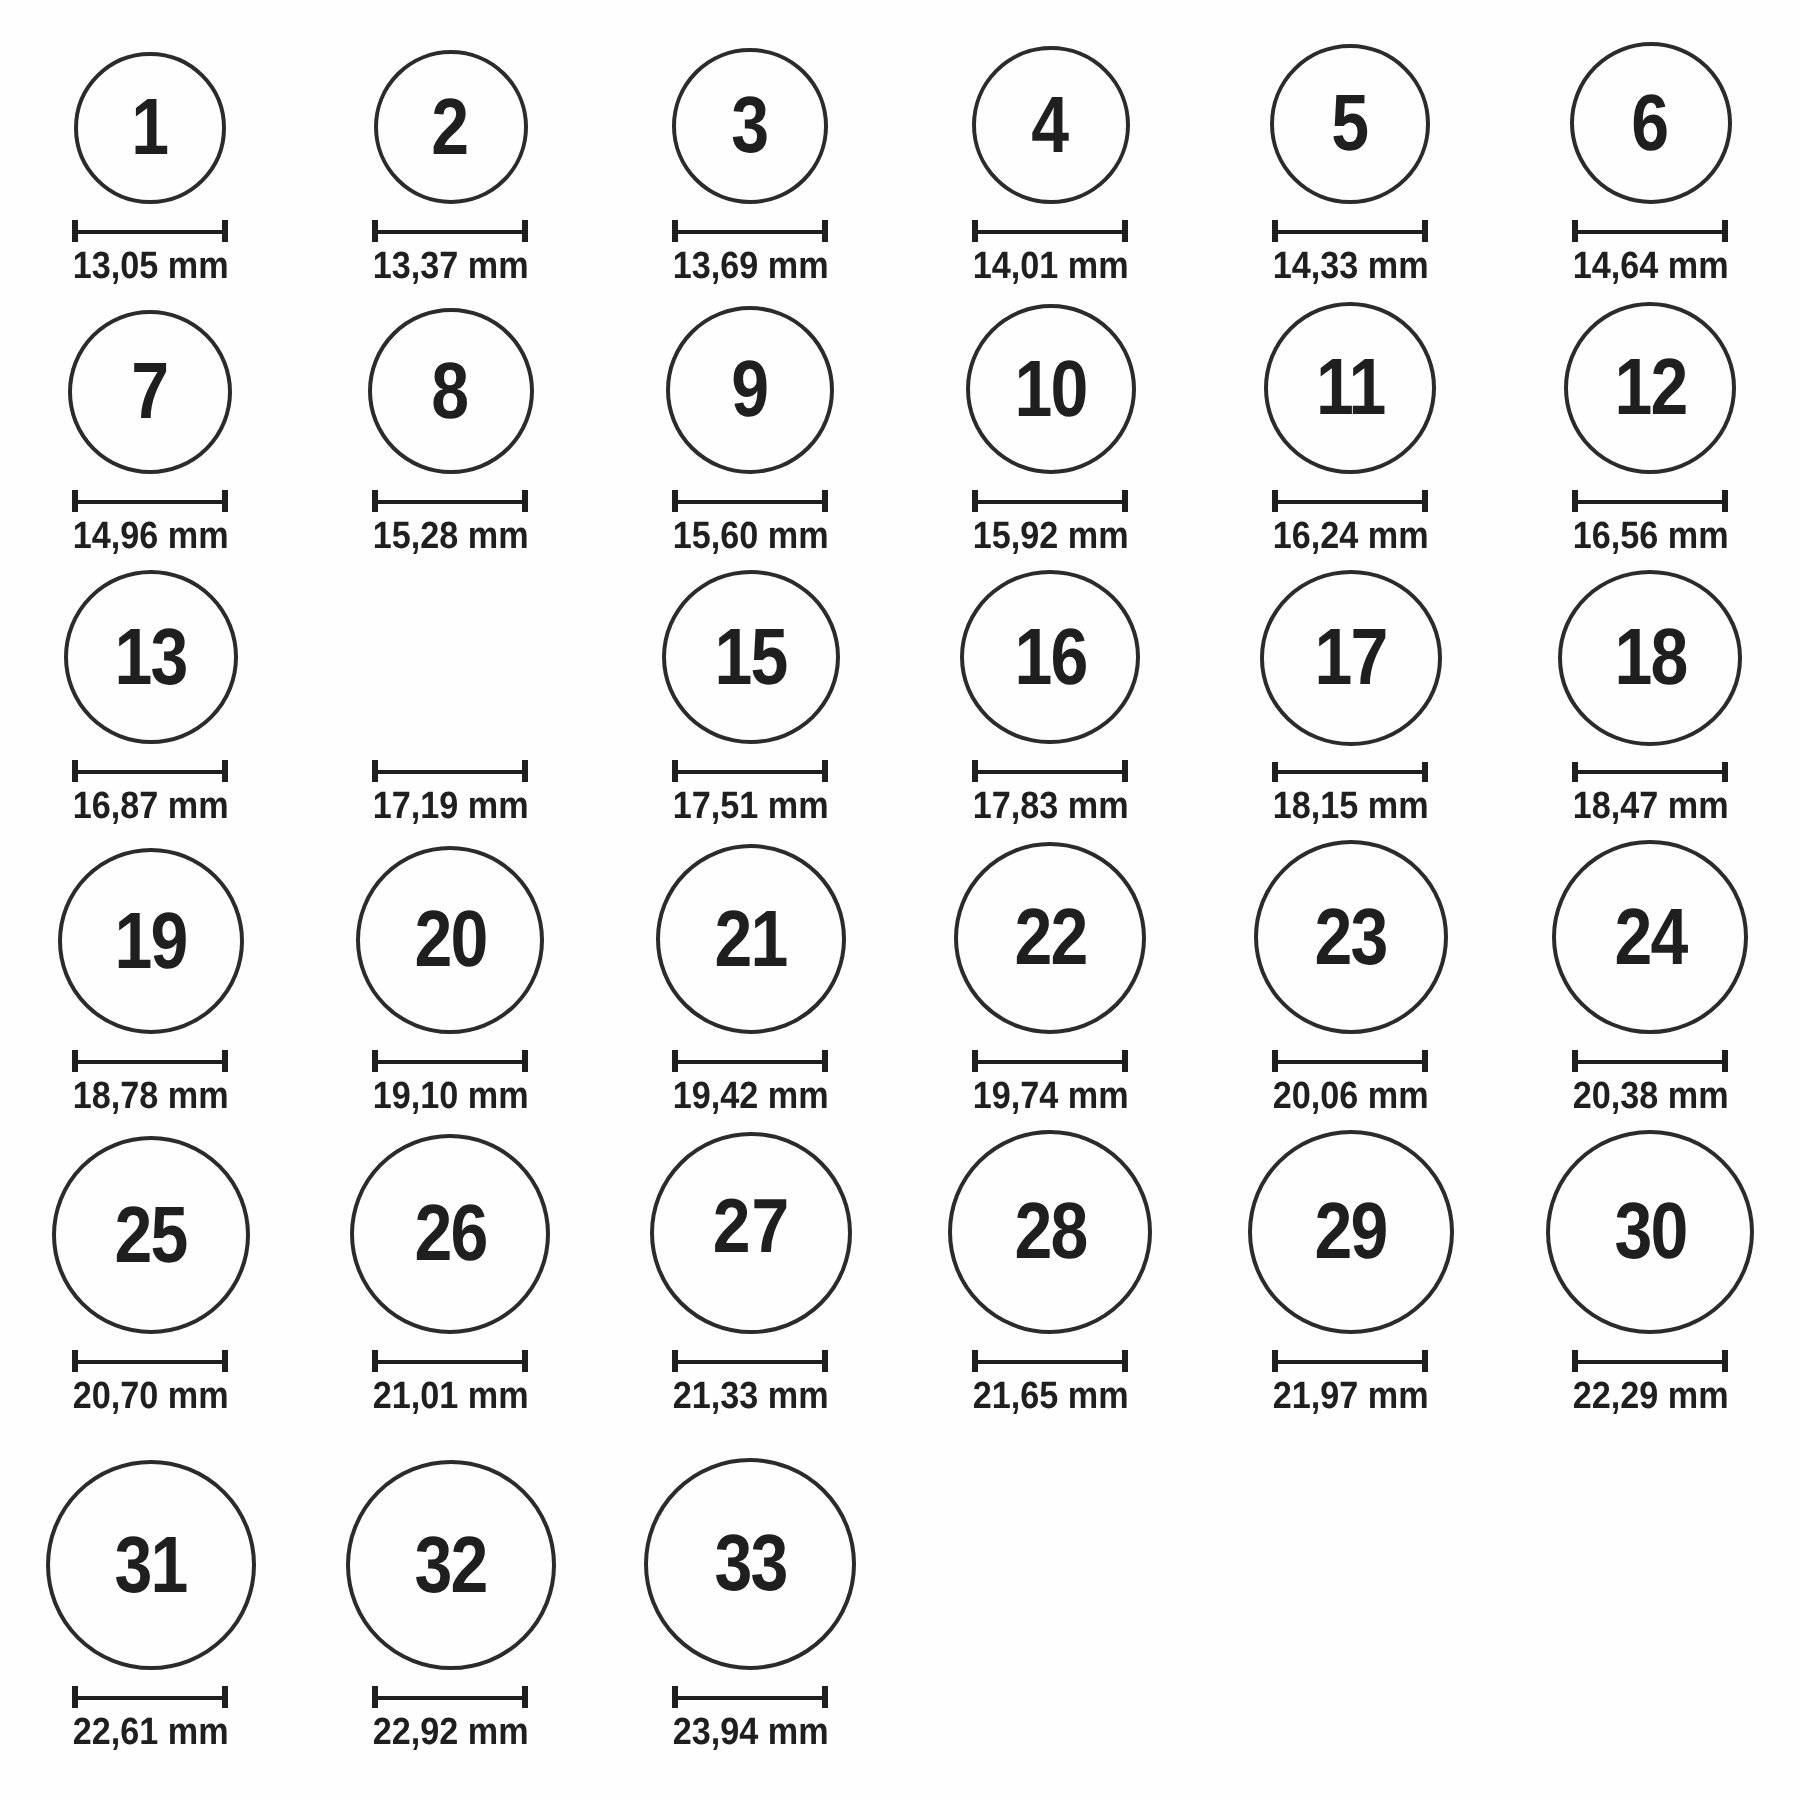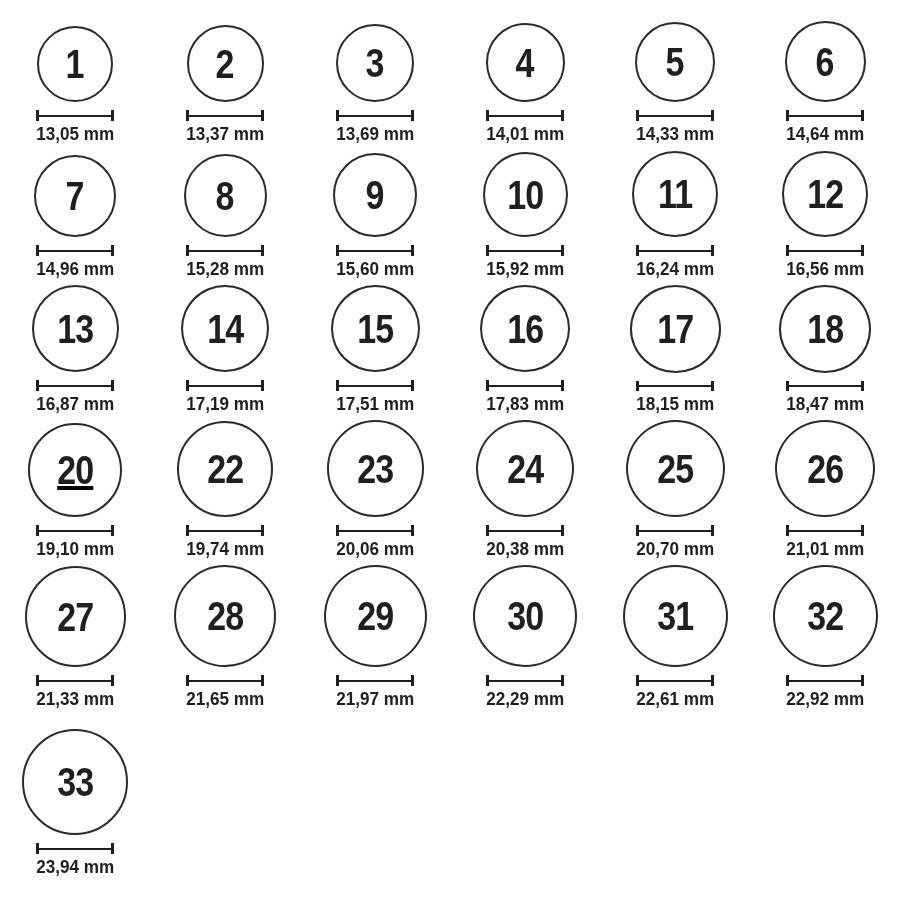--- a/index.html
+++ b/index.html
@@ -163,23 +163,20 @@
         <div class="measure-label">16,56 mm</div>
       </div>
       <div class="cell">
         <div class="ring-circle" style="width: 87px; height: 87px;">
           <span class="ring-number">13</span>
         </div>
         <div class="measure-line"></div>
         <div class="measure-label">16,87 mm</div>
       </div>
       <div class="cell">
-        <div class="ring-circle" style="width: 88px; height: 88px;">
-          <span class="ring-number">14</span>
-        </div>
         <div class="measure-line"></div>
         <div class="measure-label">17,19 mm</div>
       </div>
       <div class="cell">
         <div class="ring-circle" style="width: 89px; height: 89px;">
           <span class="ring-number">15</span>
         </div>
         <div class="measure-line"></div>
         <div class="measure-label">17,51 mm</div>
       </div>
@@ -198,25 +195,39 @@
         <div class="measure-label">18,15 mm</div>
       </div>
       <div class="cell">
         <div class="ring-circle" style="width: 92px; height: 92px;">
           <span class="ring-number">18</span>
         </div>
         <div class="measure-line"></div>
         <div class="measure-label">18,47 mm</div>
       </div>
       <div class="cell">
-        <div class="ring-circle" style="width: 94px; height: 94px; text-decoration: underline;">
+        <div class="ring-circle" style="width: 93px; height: 93px;">
+          <span class="ring-number">19</span>
+        </div>
+        <div class="measure-line"></div>
+        <div class="measure-label">18,78 mm</div>
+      </div>
+      <div class="cell">
+        <div class="ring-circle" style="width: 94px; height: 94px;">
           <span class="ring-number">20</span>
         </div>
         <div class="measure-line"></div>
         <div class="measure-label">19,10 mm</div>
+      </div>
+      <div class="cell">
+        <div class="ring-circle" style="width: 95px; height: 95px;">
+          <span class="ring-number">21</span>
+        </div>
+        <div class="measure-line"></div>
+        <div class="measure-label">19,42 mm</div>
       </div>
       <div class="cell">
         <div class="ring-circle" style="width: 96px; height: 96px;">
           <span class="ring-number">22</span>
         </div>
         <div class="measure-line"></div>
         <div class="measure-label">19,74 mm</div>
       </div>
       <div class="cell">
         <div class="ring-circle" style="width: 97px; height: 97px;">
@@ -240,21 +251,21 @@
         <div class="measure-label">20,70 mm</div>
       </div>
       <div class="cell">
         <div class="ring-circle" style="width: 100px; height: 100px;">
           <span class="ring-number">26</span>
         </div>
         <div class="measure-line"></div>
         <div class="measure-label">21,01 mm</div>
       </div>
       <div class="cell">
-        <div class="ring-circle" style="width: 101px; height: 101px;">
+        <div class="ring-circle" style="width: 101px; height: 101px; font-family: Liberation Mono, monospace;">
           <span class="ring-number">27</span>
         </div>
         <div class="measure-line"></div>
         <div class="measure-label">21,33 mm</div>
       </div>
       <div class="cell">
         <div class="ring-circle" style="width: 102px; height: 102px;">
           <span class="ring-number">28</span>
         </div>
         <div class="measure-line"></div>

